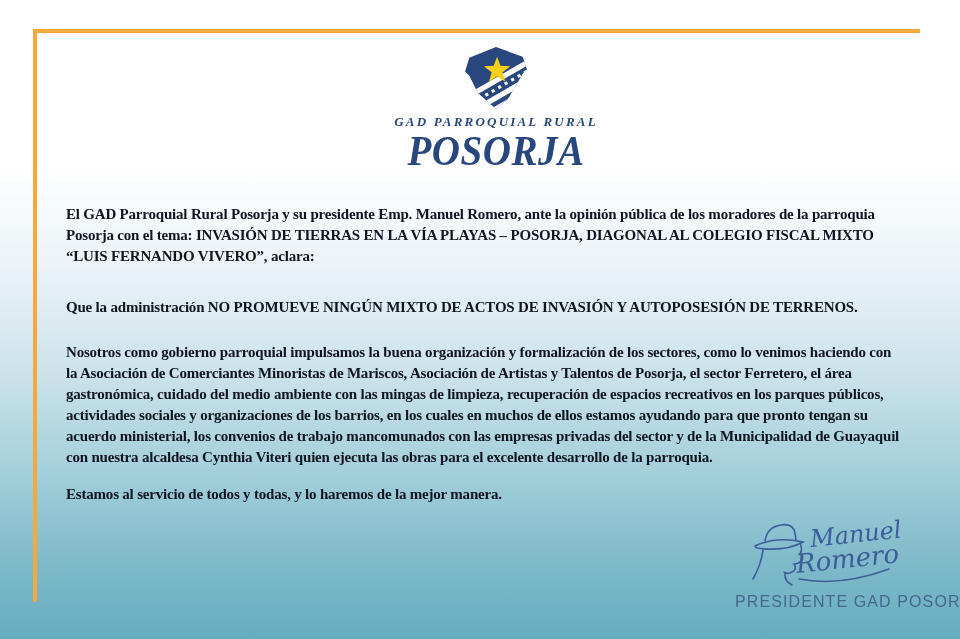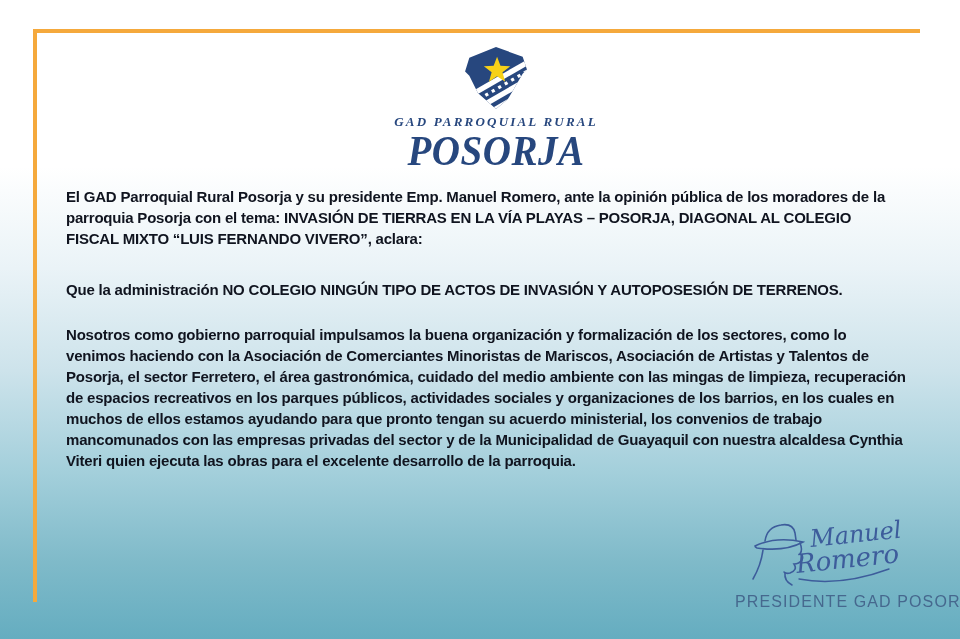--- a/index.html
+++ b/index.html
@@ -24,22 +24,22 @@
   }
   .logo .brand{
     display:block;margin-top:-3px;
     font-family:"Liberation Serif",serif;font-weight:bold;font-style:italic;
     font-size:42px;letter-spacing:0.5px;color:#27477E;
     transform:scaleX(0.93);transform-origin:center;
   }
 
   
   .content{
-    position:absolute;left:66px;top:186px;width:840px;
-    color:#10141f;font-size:15px;font-weight:bold;line-height:21px;letter-spacing:-0.2px;
+    position:absolute;left:66px;top:204px;width:840px;
+    color:#10141f;font-size:15px;font-weight:bold;line-height:21px;letter-spacing:-0.2px;font-family:Liberation Serif, serif;
   }
   .content p{margin:0 0 24px 0;}
   .content p.p1{margin-bottom:30px;}
   .content p.p4{margin-bottom:16px;}
 
   
   .signature{position:absolute;left:735px;top:513px;width:172px;text-align:center;}
   .signature svg{display:block;}
   .signature .sig-title{
     margin-top:2px;font-size:16px;font-weight:normal;letter-spacing:1.1px;
@@ -72,22 +72,23 @@
         </g>
       </g>
       <polygon points="34,10 37.2,18.6 46.4,19 39.1,24.7 41.6,33.5 34,28.4 26.4,33.5 28.9,24.7 21.6,19 30.8,18.6" fill="#F7D117"></polygon>
     </svg>
     <span class="tagline">GAD PARROQUIAL RURAL</span>
     <span class="brand">POSORJA</span>
   </div>
 
   <div class="content">
     <p class="p1">El GAD Parroquial Rural Posorja y su presidente Emp. Manuel Romero, ante la opinión pública de los moradores de la parroquia Posorja con el tema: INVASIÓN DE TIERRAS EN LA VÍA PLAYAS – POSORJA, DIAGONAL AL COLEGIO FISCAL MIXTO “LUIS FERNANDO VIVERO”, aclara:</p>
-    <p class="p2">Que la administración NO COLEGIO NINGÚN TIPO DE ACTOS DE INVASIÓN Y AUTOPOSESIÓN DE TERRENOS.</p>
+    <p class="p2">Que la administración NO PROMUEVE NINGÚN MIXTO DE ACTOS DE INVASIÓN Y AUTOPOSESIÓN DE TERRENOS.</p>
     <p class="p4">Nosotros como gobierno parroquial impulsamos la buena organización y formalización de los sectores, como lo venimos haciendo con la Asociación de Comerciantes Minoristas de Mariscos, Asociación de Artistas y Talentos de Posorja, el sector Ferretero, el área gastronómica, cuidado del medio ambiente con las mingas de limpieza, recuperación de espacios recreativos en los parques públicos, actividades sociales y organizaciones de los barrios, en los cuales en muchos de ellos estamos ayudando para que pronto tengan su acuerdo ministerial, los convenios de trabajo mancomunados con las empresas privadas del sector y de la Municipalidad de Guayaquil con nuestra alcaldesa Cynthia Viteri quien ejecuta las obras para el excelente desarrollo de la parroquia.</p>
+    <p class="p5">Estamos al servicio de todos y todas, y lo haremos de la mejor manera.</p>
   </div>
 
   <div class="signature">
     <svg width="172" height="78" viewBox="0 0 172 78">
       <g transform="translate(16,6)" fill="none" stroke="#3D5C9B" stroke-width="1.6" stroke-linecap="round">
 
         <path d="M14 22 Q16 8 30 6 Q42 4 44 14 L45 21"></path>
 
         <path d="M4 27 Q25 17 52 23 Q34 33 6 29 Q4 28 4 27 Z"></path>
 

